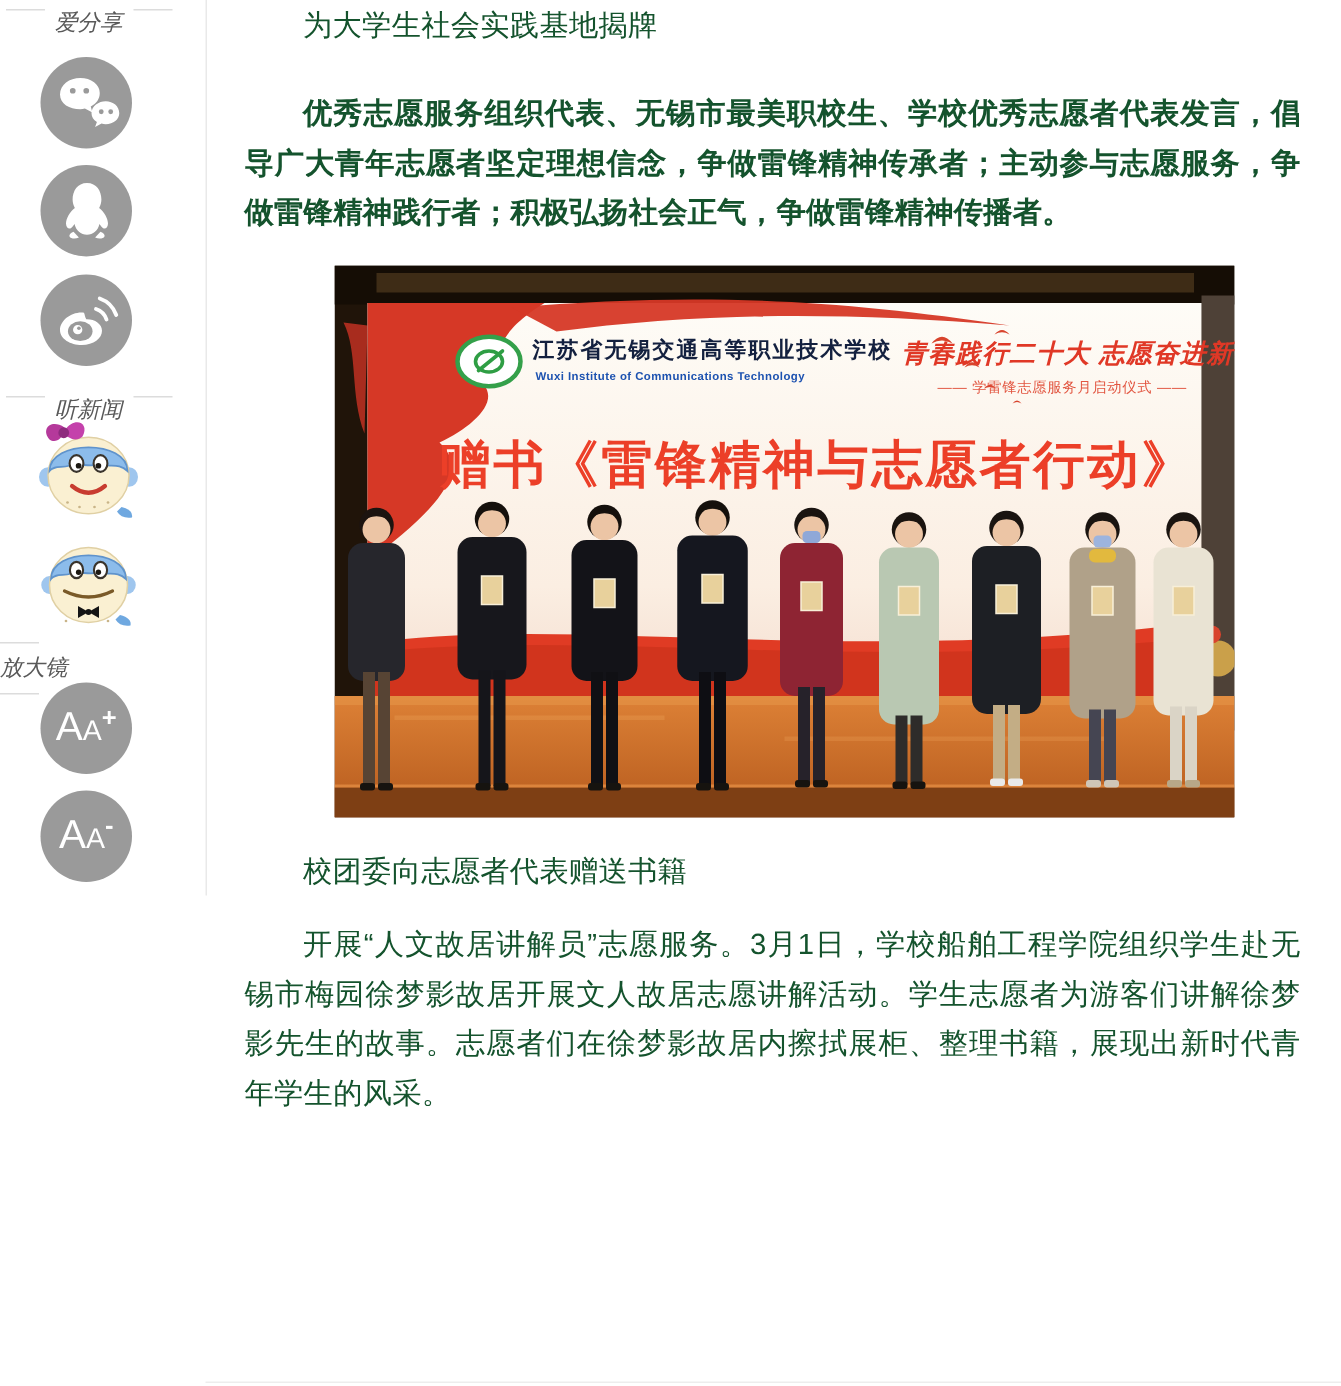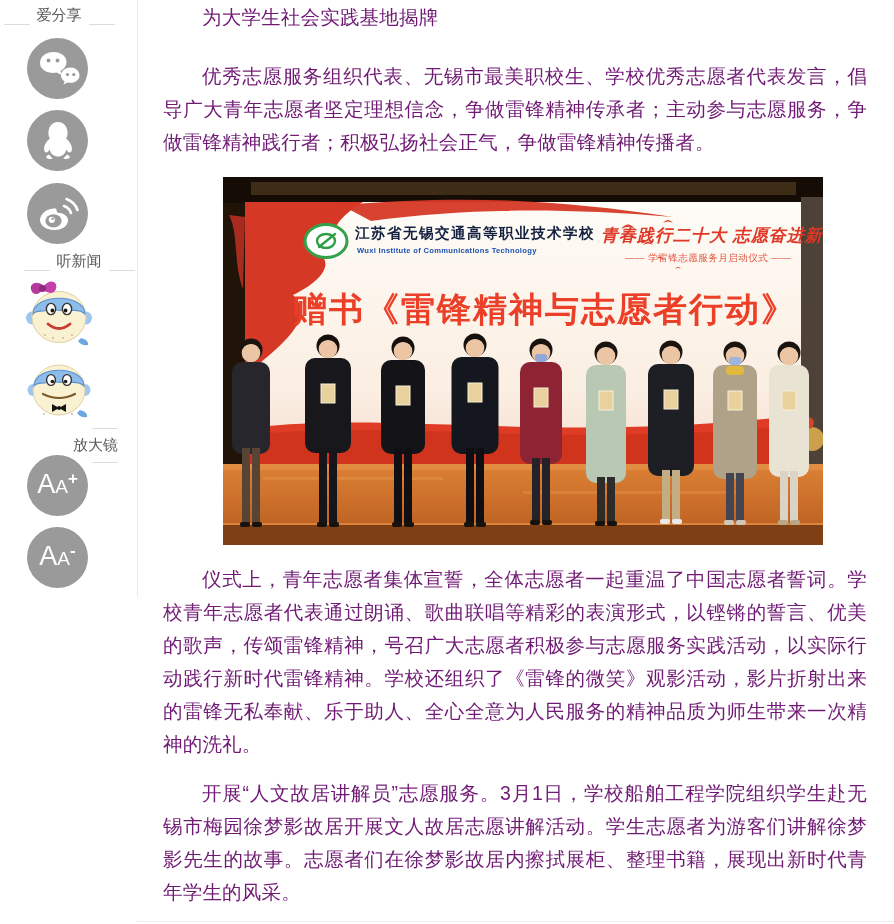--- a/index.html
+++ b/index.html
@@ -4,47 +4,47 @@
 <style>
   html,body{margin:0;padding:0;}
   body{
     width:894px;height:924px;position:relative;background:#ffffff;
     font-family:"Liberation Sans","DejaVu Sans",sans-serif;
     overflow:hidden;
   }
   
   .sidebar{position:absolute;left:0;top:0;width:118px;height:600px;}
   .side-header{
-    position:absolute;left:0;width:118px;display:flex;align-items:flex-end;
-    justify-content:center;gap:7px;color:#595959;font-size:15px;white-space:nowrap;
+    position:absolute;left:0;width:118px;display:flex;align-items:flex-start;
+    justify-content:center;gap:7px;color:#595959;font-size:15px;white-space:nowrap;font-style:italic;
   }
   .hline{width:26px;height:1px;background:#dcdcdc;flex:0 0 auto;}
   .circle{
     position:absolute;left:27px;width:61px;height:61px;border-radius:50%;
     background:#9a9a9a;display:flex;align-items:center;justify-content:center;
     cursor:pointer;
   }
   .circle svg{display:block;}
   .reader{position:absolute;cursor:pointer;}
   .aa{color:#ffffff;line-height:58px;display:flex;align-items:baseline;justify-content:center;}
   .aa .a1{font-size:27px;}
   .aa .a2{font-size:19px;}
   .aa .sign{font-size:17px;position:relative;top:-9px;font-weight:bold;}
   .vdivider{position:absolute;left:137px;top:0;width:1px;height:597px;background:#e9e9e9;}
   .bottomline{position:absolute;left:137px;right:0;top:921px;height:1px;background:#ededed;}
   
   .content{
     position:absolute;left:137px;top:0;width:757px;padding:0 0 0 26px;box-sizing:border-box;
   }
   .content p{
-    width:704px;margin:0;font-size:19.5px;line-height:33px;color:#701a75;
+    width:704px;margin:0;font-size:19.5px;line-height:33px;color:#14532d;
     text-indent:2em;text-align:justify;letter-spacing:0.2px;
   }
   .p1{margin-top:1px !important;}
-  .p2{margin-top:26px !important;}
+  .p2{margin-top:26px !important;font-weight:bold;}
   .caption{margin-top:20px !important;}
   .p3{margin-top:18px !important;}
   .p4{margin-top:16px !important;}
   figure.photo{margin:18px 0 0 60px;padding:0;width:664px;height:368px;position:relative;}
   figure.photo svg{display:block;}
 </style>
 </head>
 <body>
 
 <aside class="sidebar">
@@ -84,21 +84,21 @@
         <path fill="#ffffff" d="M20,15.5 C12,14.5 4,20.5 4,27 C4,33 11,37 18.5,37 C26.5,37 32,32.5 32,27.5 C32,22.8 27,19.6 21.5,19.8 C20.6,18.3 20.6,16.9 20,15.5 Z"></path>
         <ellipse cx="17.5" cy="27.8" rx="8.2" ry="6.6" fill="#9a9a9a"></ellipse>
         <circle cx="15.8" cy="26.8" r="3.1" fill="#ffffff"></circle>
         <circle cx="16.6" cy="25.8" r="1.2" fill="#9a9a9a"></circle>
         <path d="M28,13 a11,11 0 0 1 7,7" stroke="#ffffff" stroke-width="2.6" fill="none" stroke-linecap="round"></path>
         <path d="M30.5,6 a18,18 0 0 1 11,11" stroke="#ffffff" stroke-width="2.6" fill="none" stroke-linecap="round"></path>
       </svg>
     </span>
   </div>
 
-  <div class="side-header" style="top:252px;margin-left:20px;">
+  <div class="side-header" style="top:264px;">
     <span class="hline"></span>
     <span>听新闻</span>
     <span class="hline"></span>
   </div>
 
   <div class="reader" style="top:276px;left:23px;">
     <span>
       <svg width="70" height="70" viewBox="0 0 70 70">
         <ellipse cx="9" cy="42" rx="6" ry="6.5" fill="#9fc6ee"></ellipse>
         <ellipse cx="63" cy="42" rx="6" ry="6.5" fill="#9fc6ee"></ellipse>
@@ -334,16 +334,16 @@
             <rect x="557" y="294" width="8" height="51" fill="#dad4c6"></rect>
             <rect x="567" y="294" width="8" height="51" fill="#dad4c6"></rect>
             <rect x="555" y="343" width="10" height="5" rx="2" fill="#b8a888"></rect>
             <rect x="567" y="343" width="10" height="5" rx="2" fill="#b8a888"></rect>
             <rect x="559" y="214" width="14" height="19" fill="#e8d19c" stroke="#f8efd8" stroke-width="1"></rect>
           </g>
         </g>
     </svg>
   </figure>
 
-  <p class="p3">仪式上，青年志愿者集体宣誓，全体志愿者一起重温了中国志愿者誓词。学校青年志愿者代表通过朗诵、歌曲联唱等精彩的表演形式，以铿锵的誓言、优美的歌声，传颂雷锋精神，号召广大志愿者积极参与志愿服务实践活动，以实际行动践行新时代雷锋精神。学校还组织了《雷锋的微笑》观影活动，影片折射出来的雷锋无私奉献、乐于助人、全心全意为人民服务的精神品质为师生带来一次精神的洗礼。</p>
+  <p class="caption">校团委向志愿者代表赠送书籍</p>
   <p class="p4">开展“人文故居讲解员”志愿服务。3月1日，学校船舶工程学院组织学生赴无锡市梅园徐梦影故居开展文人故居志愿讲解活动。学生志愿者为游客们讲解徐梦影先生的故事。志愿者们在徐梦影故居内擦拭展柜、整理书籍，展现出新时代青年学生的风采。</p>
 
 </main>
 
 </body></html>

